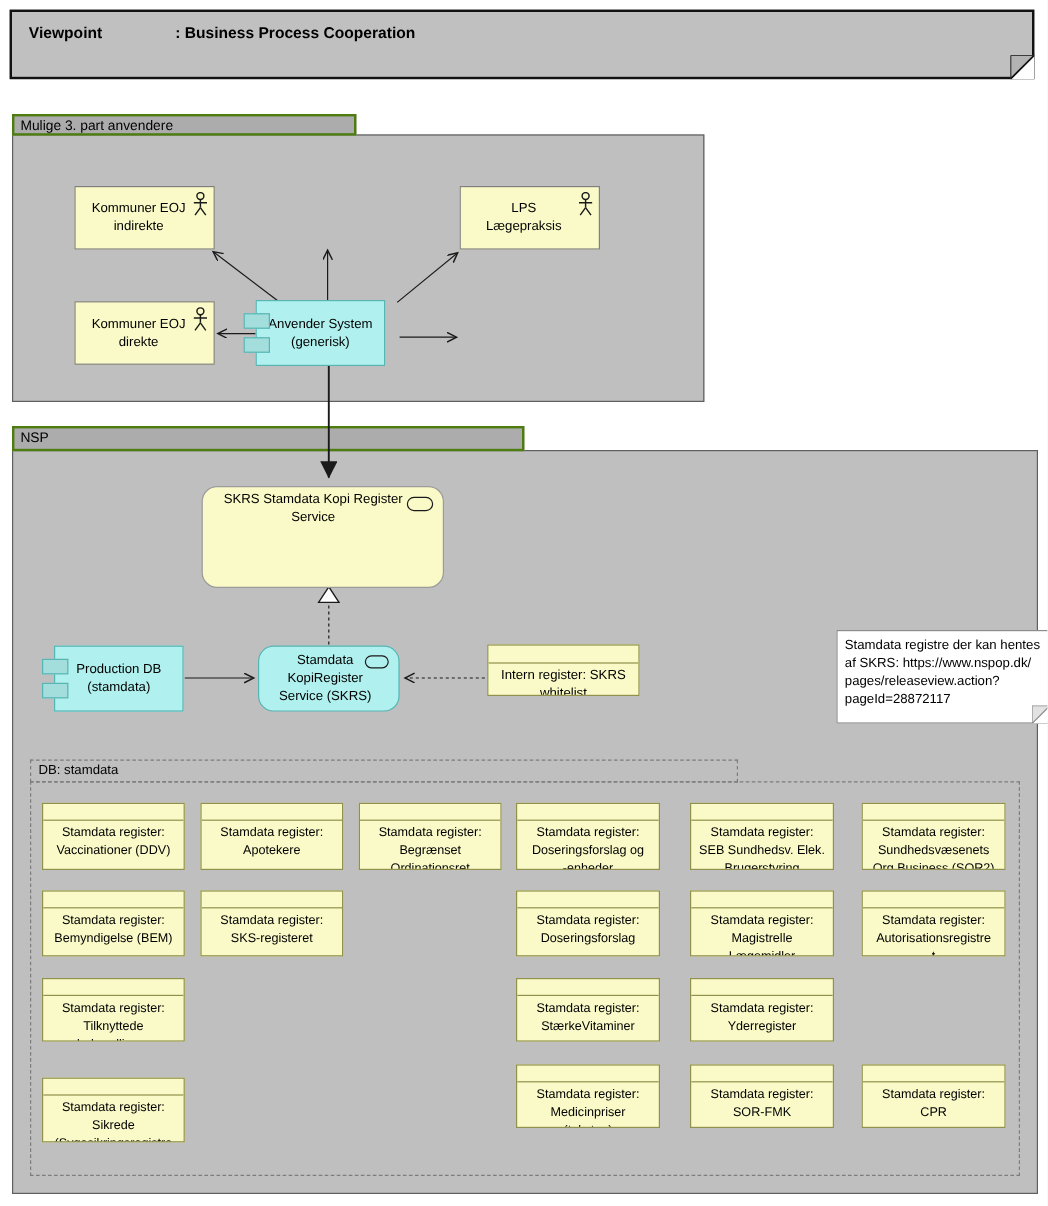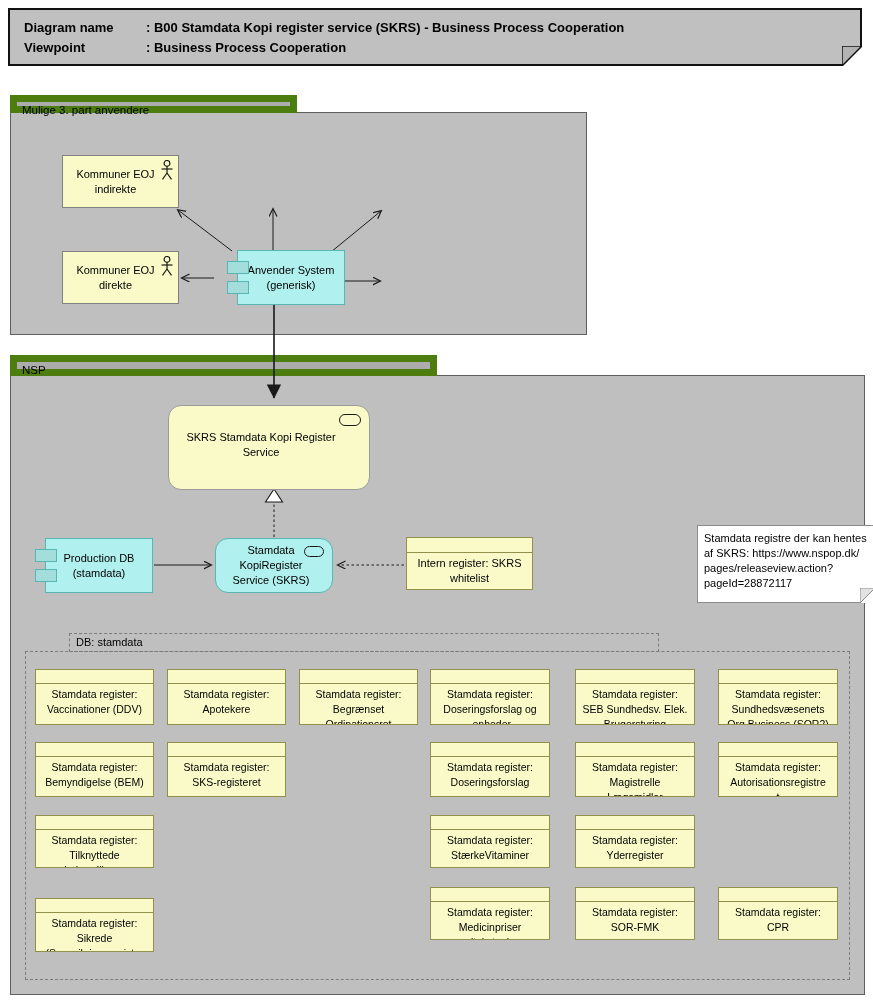--- a/index.html
+++ b/index.html
@@ -9,21 +9,21 @@
   }
   
   .title-block{
     position:absolute;left:8px;top:8px;width:854px;height:58px;
     background:#c0c0c0;border:2px solid #121212;box-sizing:border-box;
   }
   .title-rows{padding:8px 0 0 14px;font-weight:bold;font-size:13px;line-height:20px;}
   .title-row{display:grid;grid-template-columns:122px auto;}
   
   .grp-tab{
-    position:absolute;background:#acacac;border:7px solid #4d7c0f;box-sizing:border-box;
+    position:absolute;background:#acacac;border:2px solid #4d7c0f;box-sizing:border-box;
     font-size:11.5px;line-height:15px;padding:1px 0 0 5px;z-index:2;
   }
   .grp-body{
     position:absolute;background:#bfbfbf;border:1px solid #5f5f5f;box-sizing:border-box;z-index:1;
   }
   .dash-tab{
     position:absolute;border:1px dashed #7d7d7d;box-sizing:border-box;
     font-size:11px;line-height:15px;padding:1px 0 0 6px;z-index:3;background:transparent;
   }
   .dash-body{
@@ -34,21 +34,21 @@
     position:absolute;box-sizing:border-box;z-index:6;
     display:flex;align-items:center;justify-content:center;
     text-align:center;font-size:11px;line-height:15px;
   }
   .pre{white-space:pre-line;}
   .yellow{background:#fafac8;border:1px solid #808080;}
   .yellow .lbl{padding:2px 16px 2px 6px;}
   .cyan{background:#b0f0ee;border:1px solid #56b6b4;}
   .service{border-radius:13px;}
   .svc-yellow{background:#fafac8;border:1px solid #9b9b9b;align-items:flex-start;}
-  .svc-yellow .lbl{padding:24px 26px 0 10px;}
+  .svc-yellow .lbl{padding:3px 26px 0 10px;}
   .kopireg .lbl{padding:2px 12px 2px 6px;}
   .comp-tab{
     position:absolute;left:-11px;width:22px;height:13px;
     background:#a3dedd;border:1px solid #56b6b4;box-sizing:border-box;z-index:7;
   }
   .svc-icon{
     position:absolute;width:20px;height:10px;border:1.4px solid #1a1a1a;
     border-radius:6px;top:8px;right:8px;background:transparent;
   }
   .actor-icon{position:absolute;top:4px;right:5px;}
@@ -77,45 +77,41 @@
   #arrows{position:absolute;left:0;top:0;z-index:5;}
 </style>
 </head>
 <body>
 
 <div id="canvas">
 
   <div class="title-block">
     <div class="title-rows">
       <div class="title-row">
-        <span>Diagram name</span>
-        <span>: B00 Stamdata Kopi register service (SKRS) - Business Process Cooperation</span>
-      </div>
-      <div class="title-row">
         <span>Viewpoint</span>
         <span>: Business Process Cooperation</span>
       </div>
     </div>
     <svg class="fold-svg" style="right:-2px;bottom:-2px;" width="20" height="20">
       <polygon points="0,20 20,0 20,20" fill="#ffffff"></polygon>
       <polygon points="0,20 20,0 0,0" fill="#b3b3b3" stroke="#121212" stroke-width="1.5"></polygon>
     </svg>
   </div>
 
   <div class="grp-tab" style="left:10px;top:95px;width:287px;height:18px;">
     <span>Mulige 3. part anvendere</span>
   </div>
   <div class="grp-body" style="left:10px;top:112px;width:577px;height:223px;"></div>
 
   <div class="grp-tab" style="left:10px;top:355px;width:427px;height:21px;">
     <span>NSP</span>
   </div>
   <div class="grp-body" style="left:10px;top:375px;width:855px;height:620px;"></div>
 
-  <div class="dash-tab" style="left:25px;top:633px;width:590px;height:19px;margin-left:44px;">
+  <div class="dash-tab" style="left:25px;top:633px;width:590px;height:19px;">
     <span>DB: stamdata</span>
   </div>
   <div class="dash-body" style="left:25px;top:651px;width:825px;height:329px;"></div>
 
   <svg id="arrows" width="873" height="1005">
     <defs>
       <marker id="openV" markerWidth="10" markerHeight="10" refX="7.5" refY="4" orient="auto">
         <path d="M0,0 L8,4 L0,8" fill="none" stroke="#1a1a1a" stroke-width="1.2"></path>
       </marker>
       <marker id="filledA" markerWidth="11" markerHeight="10" refX="8.5" refY="4.5" orient="auto">
@@ -142,37 +138,50 @@
         <line x1="0.5" y1="9" x2="11.5" y2="9"></line>
         <line x1="6" y1="13" x2="1.5" y2="19.3"></line>
           <line x1="6" y1="13" x2="10.5" y2="19.3"></line>
       </g>
     </svg>
     <div class="lbl pre">Kommuner EOJ
 indirekte</div>
   </div>
 
 
+  <div class="node yellow" style="left:383px;top:155px;width:117px;height:53px;">
+    <svg class="actor-icon" width="12" height="20" viewBox="0 0 12 20">
+      <g stroke="#1a1a1a" stroke-width="1.2" fill="none">
+        <circle cx="6" cy="3.4" r="2.9"></circle>
+          <line x1="6" y1="6.3" x2="6" y2="13"></line>
+        <line x1="0.5" y1="9" x2="11.5" y2="9"></line>
+        <line x1="6" y1="13" x2="1.5" y2="19.3"></line>
+          <line x1="6" y1="13" x2="10.5" y2="19.3"></line>
+      </g>
+    </svg>
+    <div class="lbl pre">LPS
+Lægepraksis</div>
+  </div>
 
   <div class="node yellow" style="left:62px;top:251px;width:117px;height:53px;">
     <svg class="actor-icon" width="12" height="20" viewBox="0 0 12 20">
       <g stroke="#1a1a1a" stroke-width="1.2" fill="none">
         <circle cx="6" cy="3.4" r="2.9"></circle>
           <line x1="6" y1="6.3" x2="6" y2="13"></line>
         <line x1="0.5" y1="9" x2="11.5" y2="9"></line>
         <line x1="6" y1="13" x2="1.5" y2="19.3"></line>
           <line x1="6" y1="13" x2="10.5" y2="19.3"></line>
       </g>
     </svg>
     <div class="lbl pre">Kommuner EOJ
 direkte</div>
   </div>
 
 
-  <div class="node cyan" style="left:237px;top:250px;width:108px;height:55px;">
+  <div class="node cyan" style="left:213px;top:250px;width:108px;height:55px;">
     <div class="comp-tab" style="top:10px;"></div>
     <div class="comp-tab" style="top:30px;"></div>
     <div class="lbl pre">Anvender System
 (generisk)</div>
   </div>
 
   <div class="node service svc-yellow" style="left:168px;top:405px;width:202px;height:85px;">
     <div class="svc-icon"></div>
     <div class="lbl pre">SKRS Stamdata Kopi Register
 Service</div>
@@ -185,21 +194,21 @@
 (stamdata)</div>
   </div>
 
   <div class="node cyan service kopireg" style="left:215px;top:538px;width:118px;height:55px;">
     <div class="svc-icon" style="top:7px;right:8px;width:18px;height:9px;"></div>
     <div class="lbl pre">Stamdata
 KopiRegister
 Service (SKRS)</div>
   </div>
 
-  <div class="band-box" style="left:406px;top:537px;width:127px;height:53px;">
+  <div class="band-box" style="left:406px;top:537px;width:127px;height:43px;">
     <div class="reg-band"></div>
     <div class="bb-text pre">Intern register: SKRS
 whitelist</div>
   </div>
 
   <div class="note">
     <div>Stamdata registre der kan hentes</div>
     <div>af SKRS: https://www.nspop.dk/</div>
     <div>pages/releaseview.action?</div>
     <div>pageId=28872117</div>

